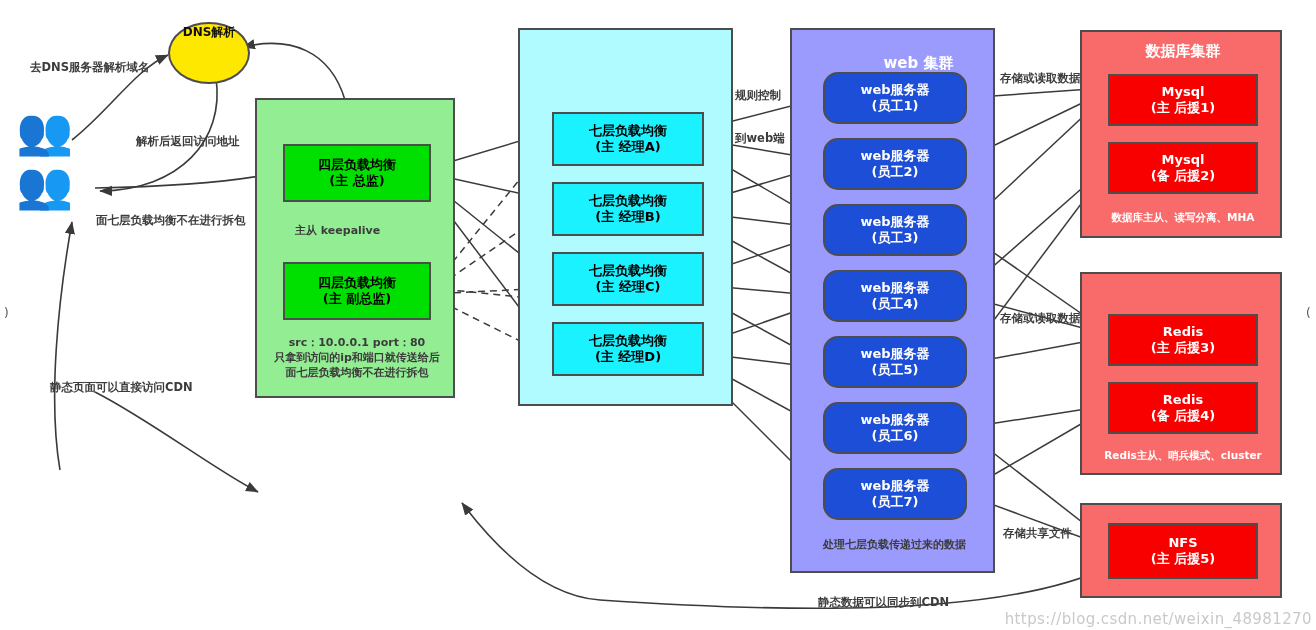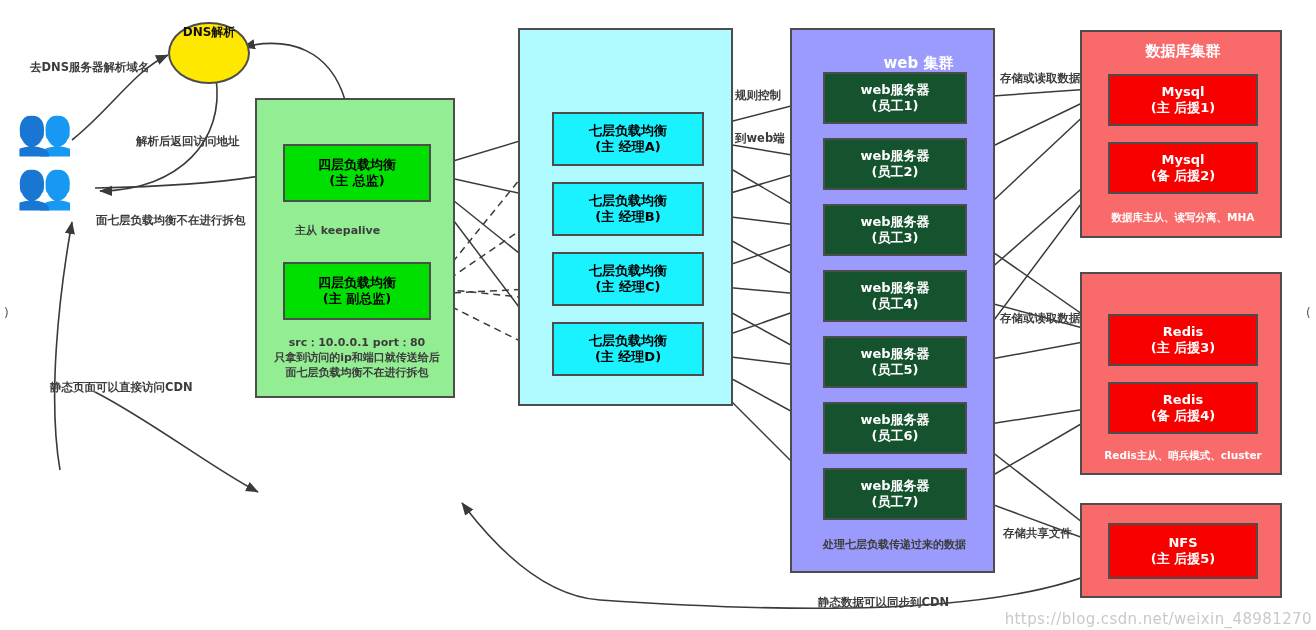--- a/index.html
+++ b/index.html
@@ -16,21 +16,21 @@
   
   .cont-green{background:#93ED93;}
   .cont-cyan{background:#B0FBFF;}
   .cont-purple{background:#9B9BFD;}
   .cont-red{background:#F96B6B;}
   .cont-yellow{background:#FFFF9E;}
 
   
   .n-green{background:#00E000;color:#000;}
   .n-cyan{background:#1AF3FF;color:#000;}
-  .n-blue{background:#14532d;color:#fff;}
+  .n-blue{background:#1d4ed8;color:#fff;border-radius:15px;}
   .n-red{background:#F80000;color:#fff;}
   .n-yellow{background:#FFFF00;color:#1a1a3a;}
 
   .dns{position:absolute;border-radius:50%;background:#FFE800;border:2px solid #4d4d4d;
        display:flex;align-items:flex-start;justify-content:center;
        font-weight:bold;font-size:12px;color:#111;}
 
   .cap{position:absolute;font-weight:bold;color:#3c3c3c;white-space:nowrap;
        font-size:11.5px;line-height:1.35;}
   .cap-w{color:#ffffff;}

